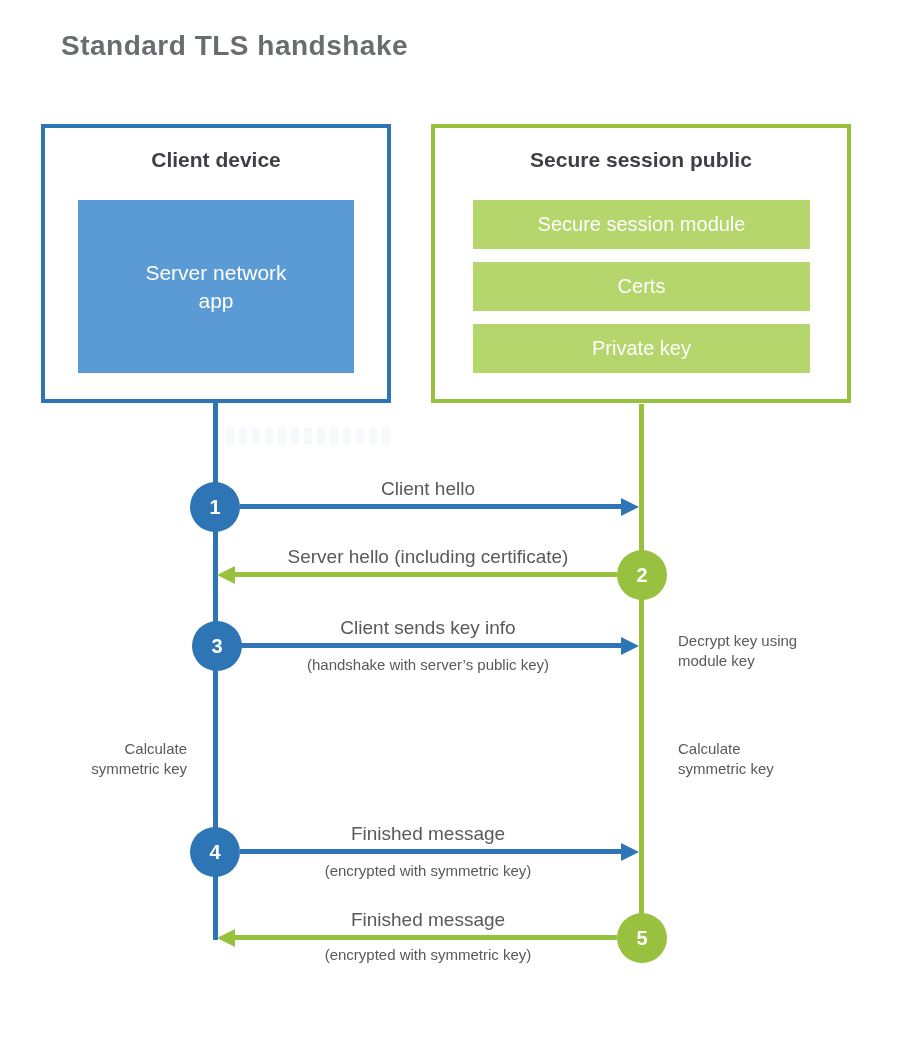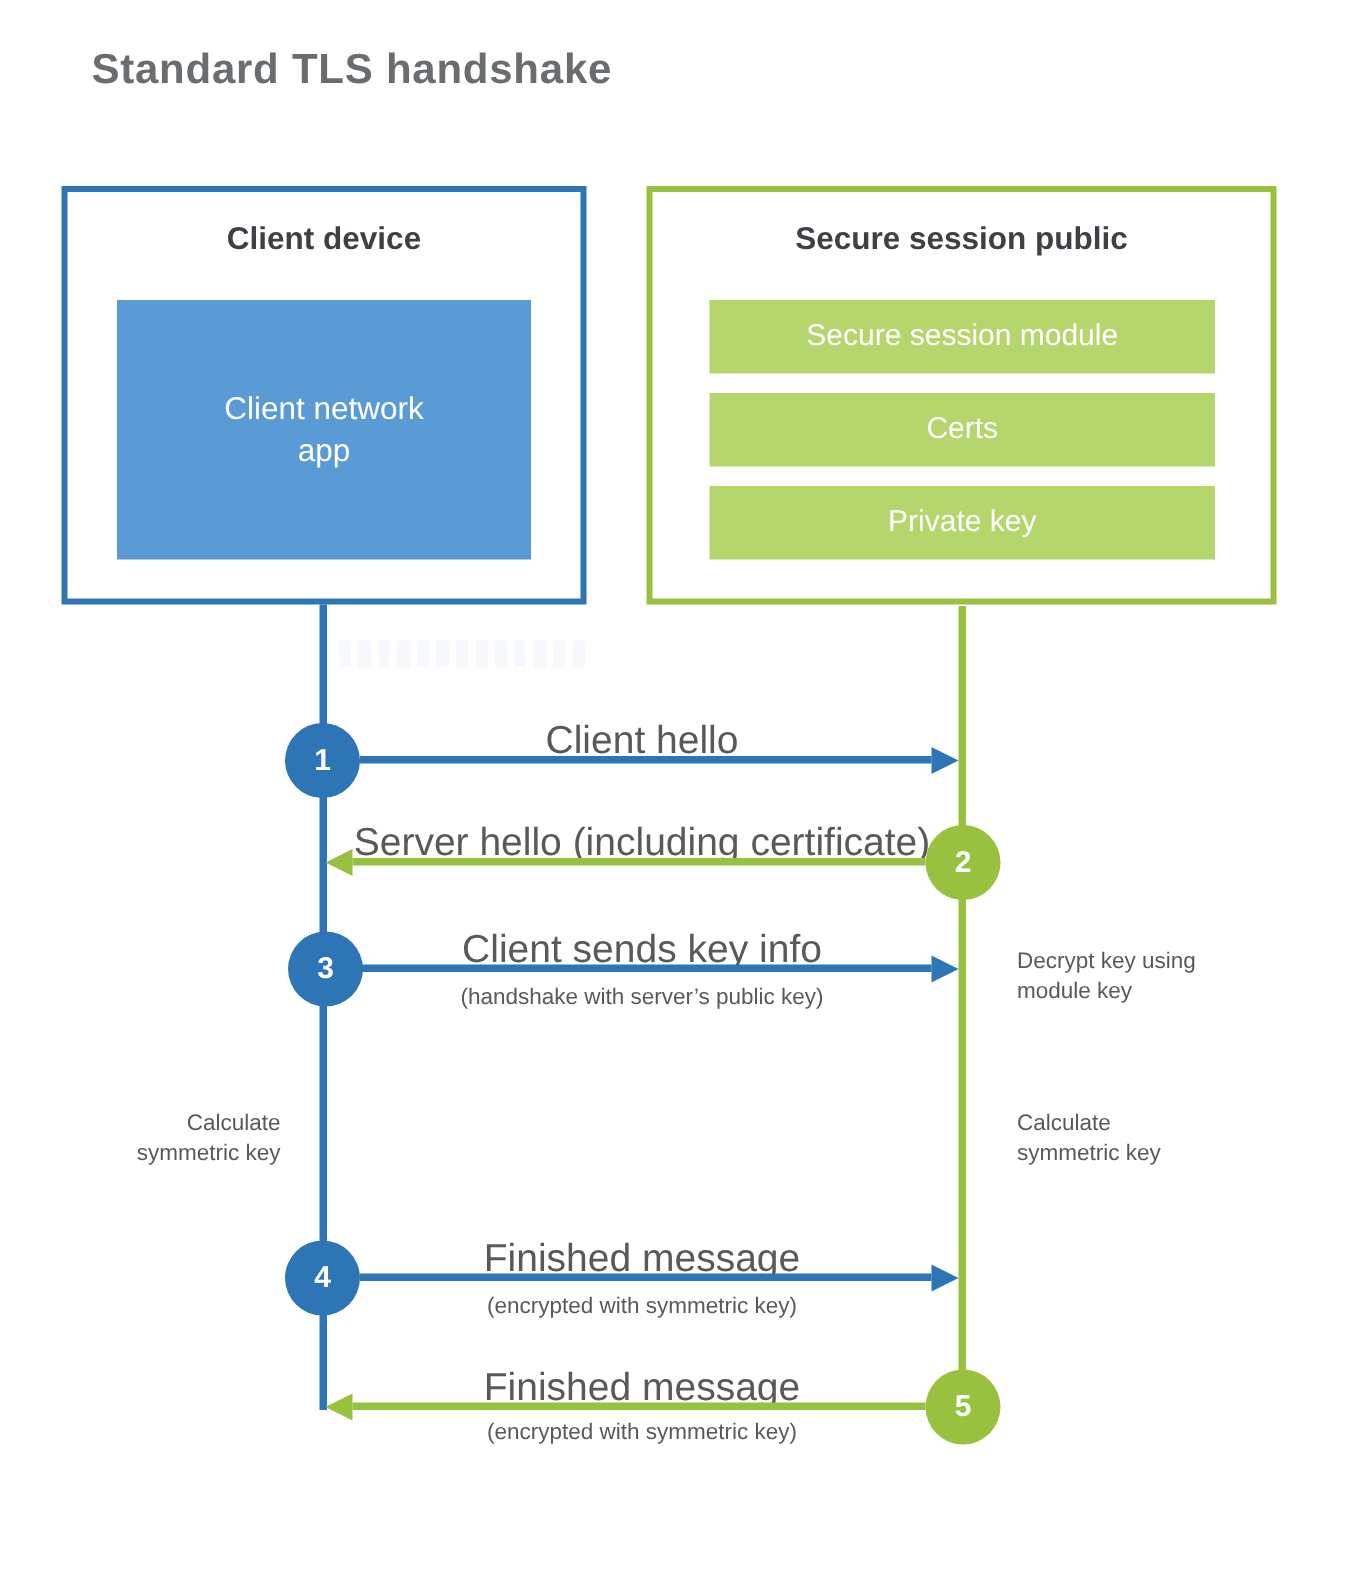--- a/index.html
+++ b/index.html
@@ -49,42 +49,42 @@
   .head{position:absolute;width:0;height:0;border-top:9px solid transparent;border-bottom:9px solid transparent;z-index:2;}
   .head-right{border-left:18px solid var(--blue);}
   .head-left{border-right:18px solid var(--green);}
   .a1 .shaft{left:240px;top:504px;width:381px}.a1 .head{left:621px;top:498px}
   .a2 .shaft{left:235px;top:572px;width:382px}.a2 .head{left:217px;top:566px}
   .a3 .shaft{left:240px;top:643px;width:381px}.a3 .head{left:621px;top:637px}
   .a4 .shaft{left:240px;top:849px;width:381px}.a4 .head{left:621px;top:843px}
   .a5 .shaft{left:235px;top:935px;width:382px}.a5 .head{left:217px;top:929px}
 
   
-  .msg{position:absolute;left:178px;width:500px;text-align:center;color:var(--text);font-size:26px;}
+  .msg{position:absolute;left:178px;width:500px;text-align:center;color:var(--text);font-size:19px;}
   .sub{position:absolute;left:178px;width:500px;text-align:center;color:var(--text);font-size:15px;}
   .m1{top:478px}.m2{top:546px}.m3{top:617px}.s3{top:656px}
   .m4{top:823px}.s4{top:862px}.m5{top:909px}.s5{top:946px}
 
   
   .note{position:absolute;color:var(--text);font-size:15px;line-height:1.35;white-space:pre-line;}
   .note-decrypt{left:678px;top:631px;width:150px;}
   .note-calc-right{left:678px;top:739px;width:150px;}
   .note-calc-left{left:47px;top:739px;width:140px;text-align:right;}
 </style>
 </head>
 <body>
 
 <div class="canvas">
 
   <div class="title">Standard TLS handshake</div>
 
   <div class="actor-box client-box">
     <div class="actor-title">Client device</div>
   </div>
-  <div class="client-app">Client network
+  <div class="client-app">Server network
 app</div>
 
   <div class="actor-box server-box">
     <div class="actor-title">Secure session public</div>
   </div>
   <div class="module-bar bar2">Certs</div>
   <div class="module-bar bar1">Secure session module</div>
   <div class="module-bar bar3">Private key</div>
 
   <div class="lifeline client-line"></div>

